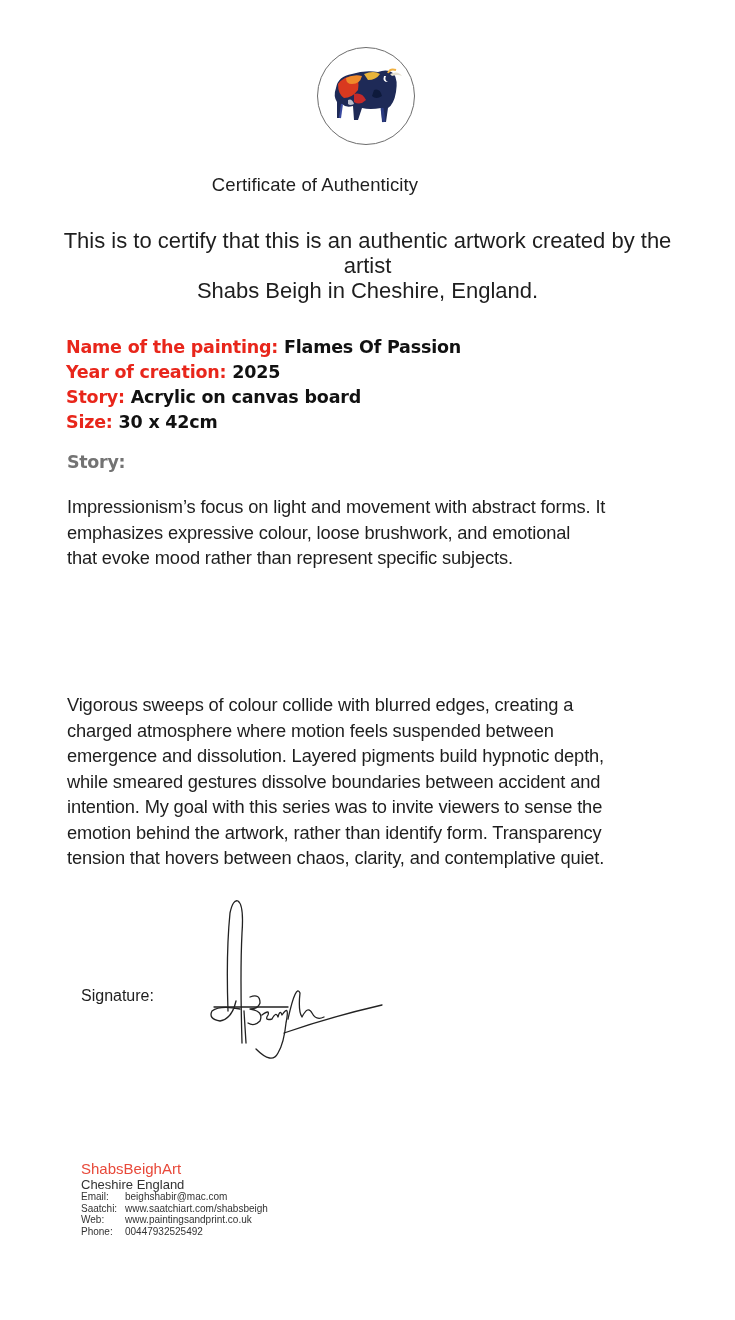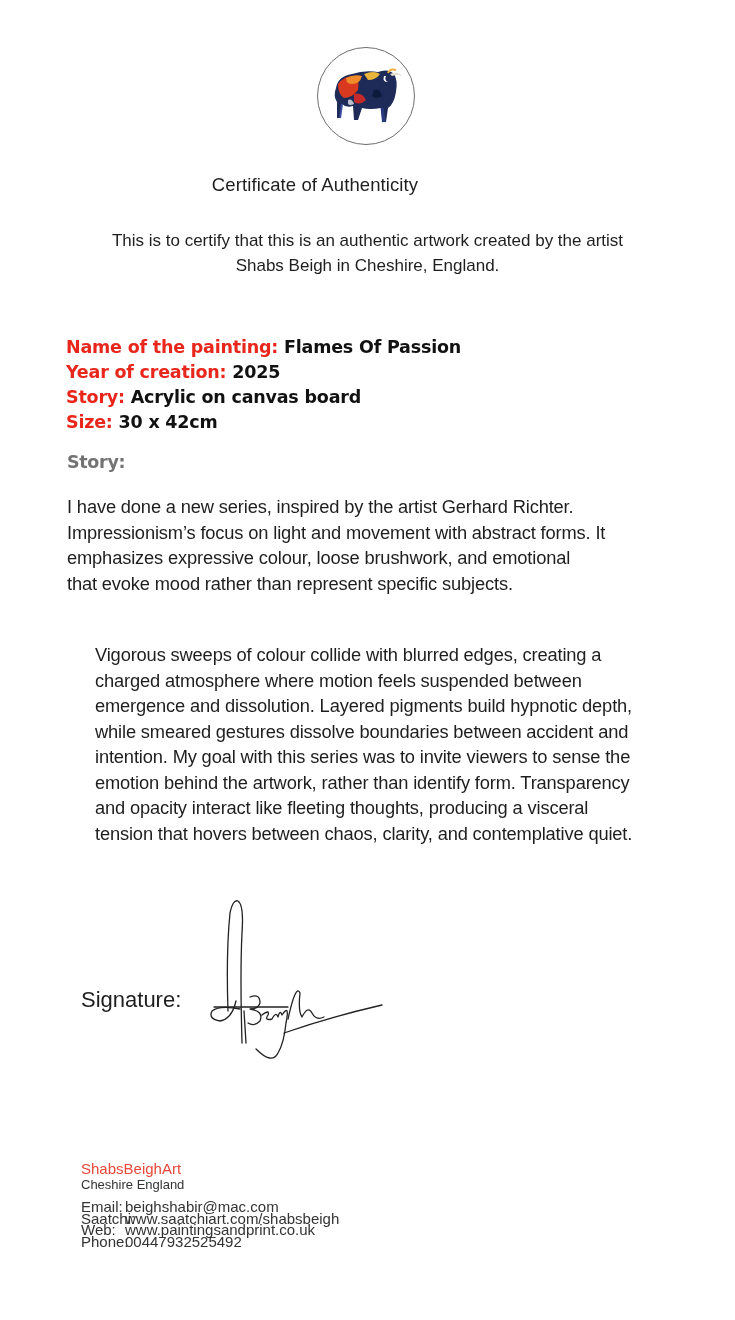--- a/index.html
+++ b/index.html
@@ -37,21 +37,21 @@
       font-size: 18.5px;
       color: #1e1e1e;
       letter-spacing: 0.1px;
     }
     .certify {
       position: absolute;
       left: 40px;
       width: 655px;
       top: 228px;
       text-align: center;
-      font-size: 17px;
+      font-size: 22px;
       line-height: 25px;
       color: #1e1e1e;
     }
 
     .details {
       position: absolute;
       left: 66px;
       top: 335px;
       font-family: "DejaVu Sans", sans-serif;
       font-weight: bold;
@@ -77,28 +77,28 @@
     .story {
       position: absolute;
       left: 67px;
       width: 610px;
       font-size: 18.3px;
       line-height: 25.5px;
       color: #1e1e1e;
       letter-spacing: -0.15px;
     }
     .story.p1 { top: 494px; }
-    .story.p2 { top: 642px; margin-left: 28px; }
+    .story.p2 { top: 692px; }
     .story .line { display: block; white-space: nowrap; }
 
     .signature-label {
       position: absolute;
       left: 81px;
       top: 987px;
-      font-size: 22px;
+      font-size: 16px;
       color: #1e1e1e;
     }
     .signature {
       position: absolute;
       left: 200px;
       top: 893px;
       width: 185px;
       height: 180px;
     }
     .signature svg { width: 100%; height: 100%; display: block; }
@@ -112,22 +112,21 @@
       font-size: 15px;
       color: #e8493a;
       line-height: 18px;
     }
     .footer .location {
       font-size: 13px;
       color: #333333;
       line-height: 13px;
     }
     .footer .contacts {
-      margin-top: 10px;
-      font-size: 15px;
+      font-size: 10px;
       color: #333333;
       line-height: 11.5px;
     }
     .footer .contact-row { display: flex; white-space: nowrap; }
     .footer .contact-row .k { width: 44px; }
   </style>
 </head>
 <body>
 
 <div class="logo">
@@ -168,34 +167,32 @@
     <span class="lbl">Story:</span><span class="val"> Acrylic on canvas board</span>
   </div>
   <div class="row">
     <span class="lbl">Size:</span><span class="val"> 30 x 42cm</span>
   </div>
 </div>
 
 <div class="story-label">Story:</div>
 
 <div class="story p1">
-  <span class="line">I have done a new series, inspired by the artist Gerhard Richter.</span>
   <span class="line">Impressionism’s focus on light and movement with abstract forms. It</span>
   <span class="line">emphasizes expressive colour, loose brushwork, and emotional</span>
   <span class="line">that evoke mood rather than represent specific subjects.</span>
 </div>
 
 <div class="story p2">
   <span class="line">Vigorous sweeps of colour collide with blurred edges, creating a</span>
   <span class="line">charged atmosphere where motion feels suspended between</span>
   <span class="line">emergence and dissolution. Layered pigments build hypnotic depth,</span>
   <span class="line">while smeared gestures dissolve boundaries between accident and</span>
   <span class="line">intention. My goal with this series was to invite viewers to sense the</span>
   <span class="line">emotion behind the artwork, rather than identify form. Transparency</span>
-  <span class="line">and opacity interact like fleeting thoughts, producing a visceral</span>
   <span class="line">tension that hovers between chaos, clarity, and contemplative quiet.</span>
 </div>
 
 <div class="signature-label">Signature:</div>
 <div class="signature">
   <svg viewBox="0 0 185 180" fill="none" stroke="#222" stroke-width="1.3" stroke-linecap="round" stroke-linejoin="round">
 
     <path d="M28 118 Q26 60 30 20 Q33 6 38 8 Q44 12 42 40 Q40 80 42 150"></path>
 
     <path d="M40 116 Q20 112 12 118 Q8 126 20 128 Q32 126 36 108"></path>

